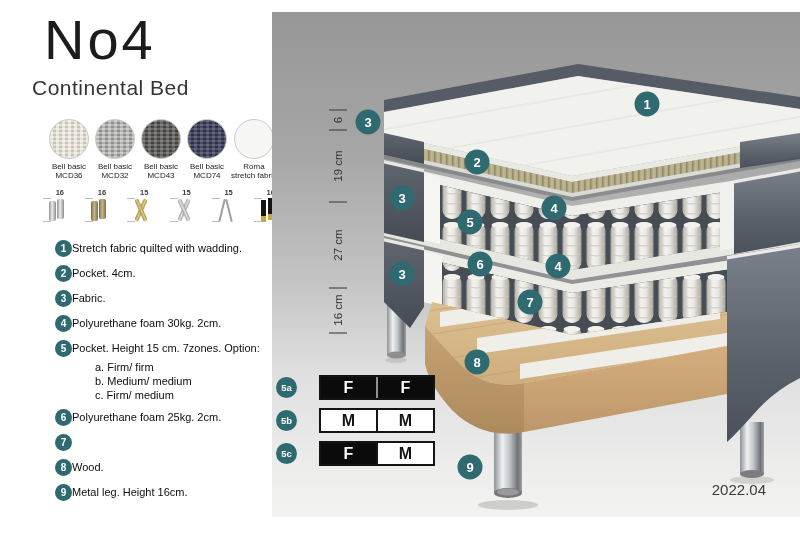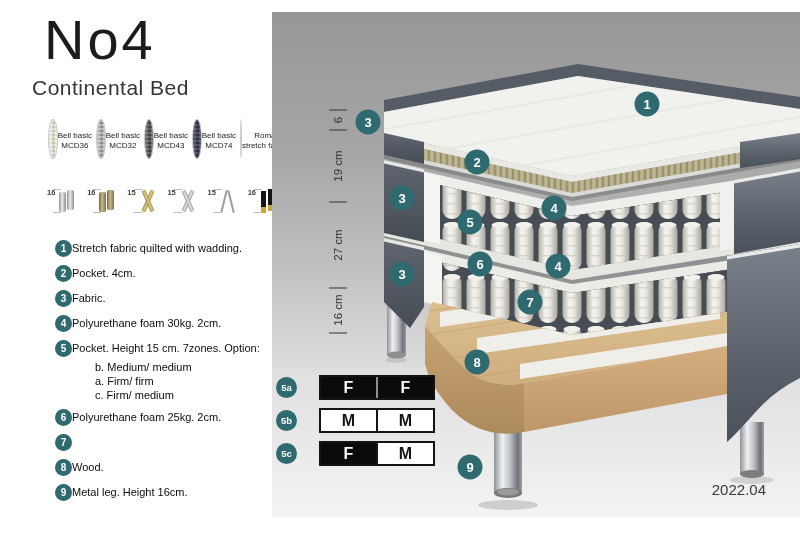--- a/index.html
+++ b/index.html
@@ -7,34 +7,34 @@
     width:800px;height:533px;position:relative;overflow:hidden;background:#ffffff;
     font-family:"Liberation Sans", sans-serif;color:#111;
     --accent:#2f6a70;
   }
   
   .title{position:absolute;left:44px;top:12px;font-size:56px;font-weight:200;
          letter-spacing:3px;color:#1c1c1c;line-height:1;}
   .subtitle{position:absolute;left:32px;top:76px;font-size:21px;font-weight:400;
             letter-spacing:.5px;color:#343434;}
   .swatches{position:absolute;left:48px;top:119px;width:228px;display:flex;gap:4px;}
-  .swatch{width:44px;display:flex;flex-direction:row;align-items:center;}
+  .swatch{width:44px;display:flex;flex-direction:column;align-items:center;}
   .sw-circle{width:40px;height:40px;border-radius:50%;border:1px solid #c9c9c6;box-sizing:border-box;}
   .sw-mcd36{background:repeating-linear-gradient(0deg,rgba(255,255,255,.45) 0 2px,rgba(0,0,0,0) 2px 4px),
             repeating-linear-gradient(90deg,#e8e4d9 0 3px,#c8c3b4 3px 6px);}
   .sw-mcd32{background:repeating-linear-gradient(0deg,rgba(255,255,255,.35) 0 2px,rgba(0,0,0,0) 2px 4px),
             repeating-linear-gradient(90deg,#b4b4b2 0 3px,#8d8d8b 3px 6px);}
   .sw-mcd43{background:repeating-linear-gradient(0deg,rgba(255,255,255,.18) 0 2px,rgba(0,0,0,0) 2px 4px),
             repeating-linear-gradient(90deg,#676664 0 3px,#434241 3px 6px);}
   .sw-mcd74{background:repeating-linear-gradient(0deg,rgba(255,255,255,.15) 0 2px,rgba(0,0,0,0) 2px 4px),
             repeating-linear-gradient(90deg,#494c66 0 3px,#2d3047 3px 6px);}
   .sw-roma{background:#f6f6f5;}
   .sw-label{font-size:8px;line-height:1.15;text-align:center;color:#222;margin-top:3px;white-space:nowrap;}
   .legsrow{position:absolute;left:47px;top:188px;width:230px;display:flex;justify-content:space-between;}
-  .leg-item{display:flex;align-items:flex-start;}
+  .leg-item{display:flex;align-items:flex-end;flex-direction:column;}
   .leg-num{font-size:7.5px;font-weight:bold;color:#3c3c3c;margin-right:2px;}
   .leg-glyph{position:relative;width:19px;height:26px;display:inline-block;}
   .leg-glyph::before,.leg-glyph::after{content:"";position:absolute;left:-4px;width:8px;height:1px;background:#bdbdbd;}
   .leg-glyph::before{top:1px;} .leg-glyph::after{bottom:1px;}
   .leg-glyph i{position:absolute;display:block;}
   .leg-cyl-silver i,.leg-cyl-bronze i{width:7px;height:20px;border-radius:2px;}
   .leg-cyl-silver i{background:linear-gradient(90deg,#8f8f8f,#ececec 45%,#8c8c8c);}
   .leg-cyl-bronze i{background:linear-gradient(90deg,#73653f,#c9b98a 45%,#7e6f4a);}
   .leg-cyl-silver i:first-child,.leg-cyl-bronze i:first-child{left:2px;top:4px;}
   .leg-cyl-silver i:last-child,.leg-cyl-bronze i:last-child{left:10px;top:2px;}
@@ -166,22 +166,22 @@
   </div>
   <div class="feat">
     <div class="feat-num">4</div>
     <div class="feat-text">Polyurethane foam 30kg. 2cm.</div>
   </div>
   <div class="feat">
     <div class="feat-num">5</div>
     <div class="feat-text">Pocket. Height 15 cm. 7zones. Option:</div>
   </div>
   <div class="feat-options">
+    <div>a. Firm/ firm</div>
     <div>b. Medium/ medium</div>
-    <div>a. Firm/ firm</div>
     <div>c. Firm/ medium</div>
   </div>
   <div class="feat">
     <div class="feat-num">6</div>
     <div class="feat-text">Polyurethane foam 25kg. 2cm.</div>
   </div>
   <div class="feat">
     <div class="feat-num">7</div>
   </div>
   <div class="feat">

